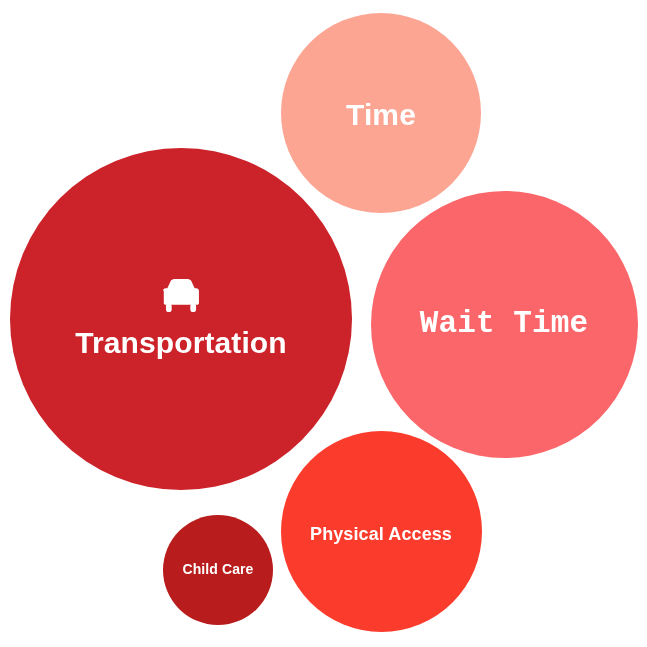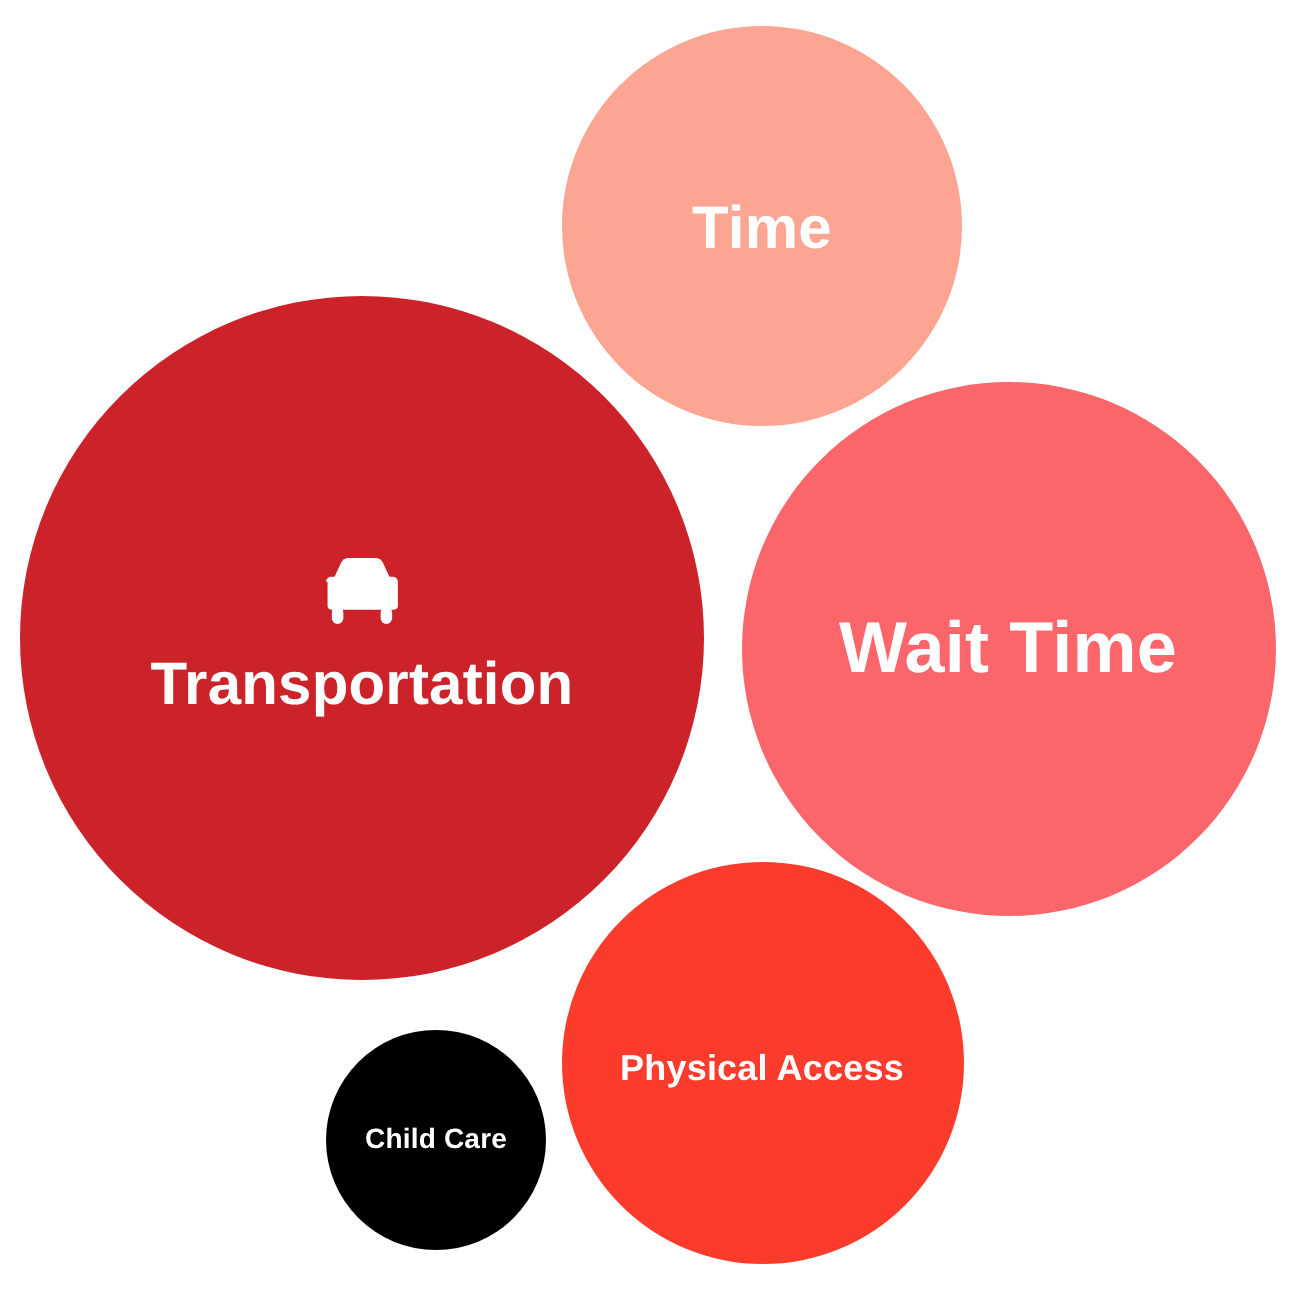--- a/index.html
+++ b/index.html
@@ -60,24 +60,24 @@
             <path d="M17.5 3.2C18.4 1.3 20.3 0 22.5 0h19c2.2 0 4.1 1.3 5 3.2L52 15H12L17.5 3.2z"></path>
             <path d="M7 16.5C7 14.6 8.6 13 10.5 13h43c1.9 0 3.5 1.6 3.5 3.5v17c0 1.4-1.1 2.5-2.5 2.5h-44C9.1 36 8 34.9 8 33.5V16.5z"></path>
             <rect x="11" y="34" width="8" height="12" rx="4"></rect>
             <rect x="45" y="34" width="8" height="12" rx="4"></rect>
           </g>
         </svg>
       </span>
       <span class="bubble-label" style="font-size: 30px; ">Transportation</span>
     </div>
     <div class="bubble" style="width: 267px; height: 267px; left: 370.5px; top: 190.5px; background: rgb(250, 102, 105);">
-      <span class="bubble-label" style="font-size: 36px;">Wait Time</span>
+      <span class="bubble-label" style="font-size: 31px; font-family: Liberation Mono, monospace;">Wait Time</span>
     </div>
     <div class="bubble" style="width: 201px; height: 201px; left: 280.5px; top: 430.5px; background: rgb(251, 59, 44);">
       <span class="bubble-label" style="font-size: 18px; margin-top: 7px;">Physical Access</span>
     </div>
     <div class="bubble" style="width: 200px; height: 200px; left: 281px; top: 13px; background: rgb(252, 165, 147);">
       <span class="bubble-label" style="font-size: 30px; margin-top: 2px;">Time</span>
     </div>
-    <div class="bubble" style="width: 110px; height: 110px; left: 163px; top: 515px; background: #000000;">
+    <div class="bubble" style="width: 110px; height: 110px; left: 163px; top: 515px; background: #b91c1c;">
       <span class="bubble-label" style="font-size: 14px;">Child Care</span>
     </div>
   </div>
 
 </body></html>

